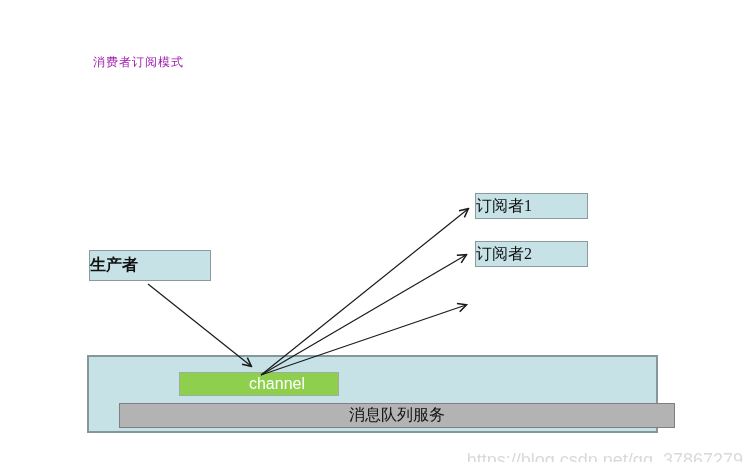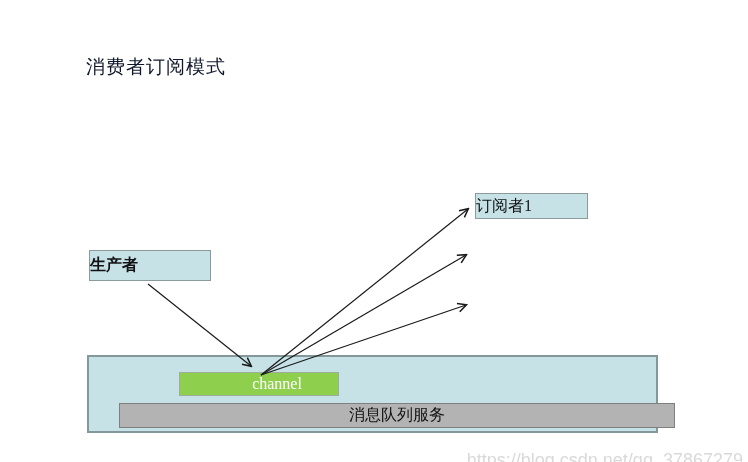--- a/index.html
+++ b/index.html
@@ -6,24 +6,24 @@
   #canvas {
     position: relative;
     width: 748px;
     height: 462px;
     background: #ffffff;
     overflow: hidden;
     font-family: "Liberation Serif", serif;
   }
   .title {
     position: absolute;
-    left: 86px;
+    left: 93px;
     top: 54px;
-    font-size: 19px;
-    color: #0f172a;
+    font-size: 12px;
+    color: #a21caf;
     letter-spacing: 1px;
     white-space: nowrap;
   }
   .node {
     position: absolute;
     box-sizing: border-box;
     background: var(--node-fill);
     border: 1px solid var(--node-border);
     display: flex;
     align-items: center;
@@ -43,21 +43,21 @@
     background: var(--node-fill);
     border: 2px solid var(--container-border);
   }
   #channel {
     position: absolute;
     box-sizing: border-box;
     left: 90px; top: 15px; width: 160px; height: 24px;
     background: var(--channel-fill);
     border: 1px solid var(--channel-border);
     display: flex; align-items: center; justify-content: center;
-    font-family: Liberation Serif, serif;
+    font-family: Liberation Sans, sans-serif;
     font-size: 16px;
     color: #ffffff;
     padding-left: 36px;
   }
   #queue-bar {
     position: absolute;
     box-sizing: border-box;
     left: 4px; top: 46px; width: 556px; height: 25px;
     background: var(--queue-fill);
     border: 1px solid var(--queue-border);
@@ -90,20 +90,23 @@
   <div class="title">消费者订阅模式</div>
 
   <div class="node" id="producer">
     <span>生产者</span>
   </div>
 
   <div class="node" id="subscriber-1">
     <span>订阅者1</span>
   </div>
 
+  <div class="node" id="subscriber-2">
+    <span>订阅者2</span>
+  </div>
 
 
   <div id="container-box">
     <div id="channel">
       <span>channel</span>
     </div>
     <div id="queue-bar">
       <span>消息队列服务</span>
     </div>
   </div>

